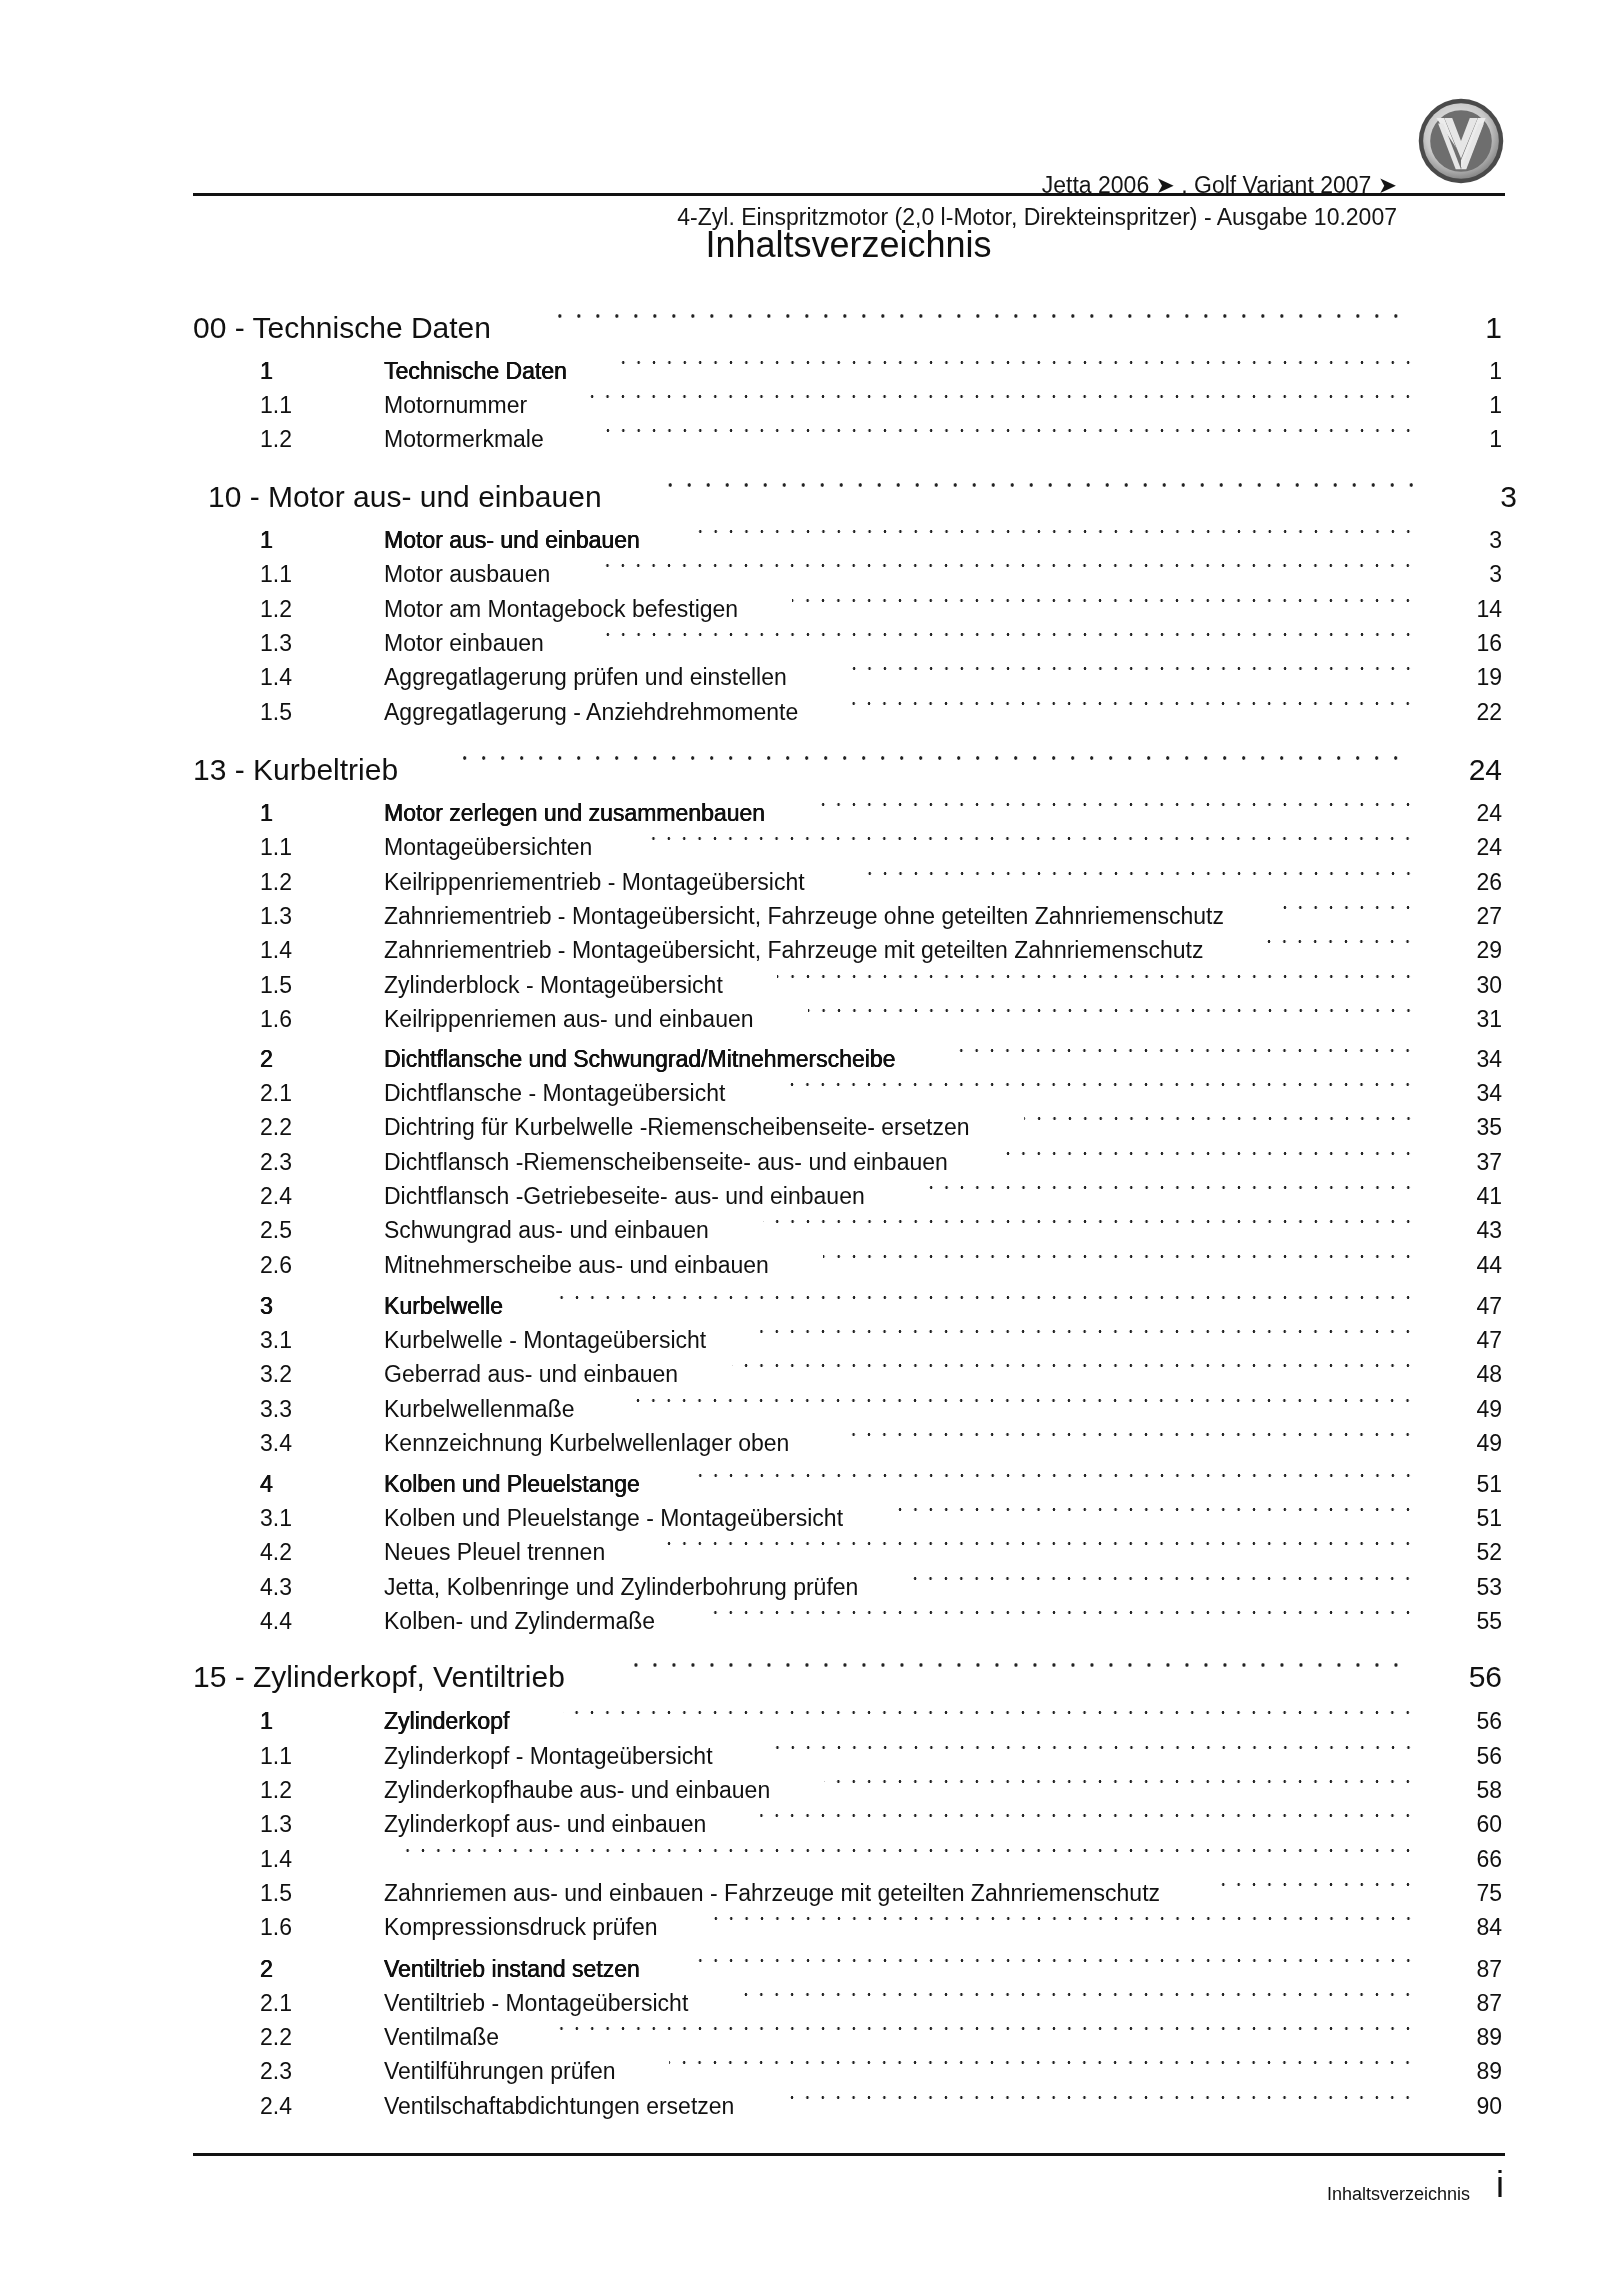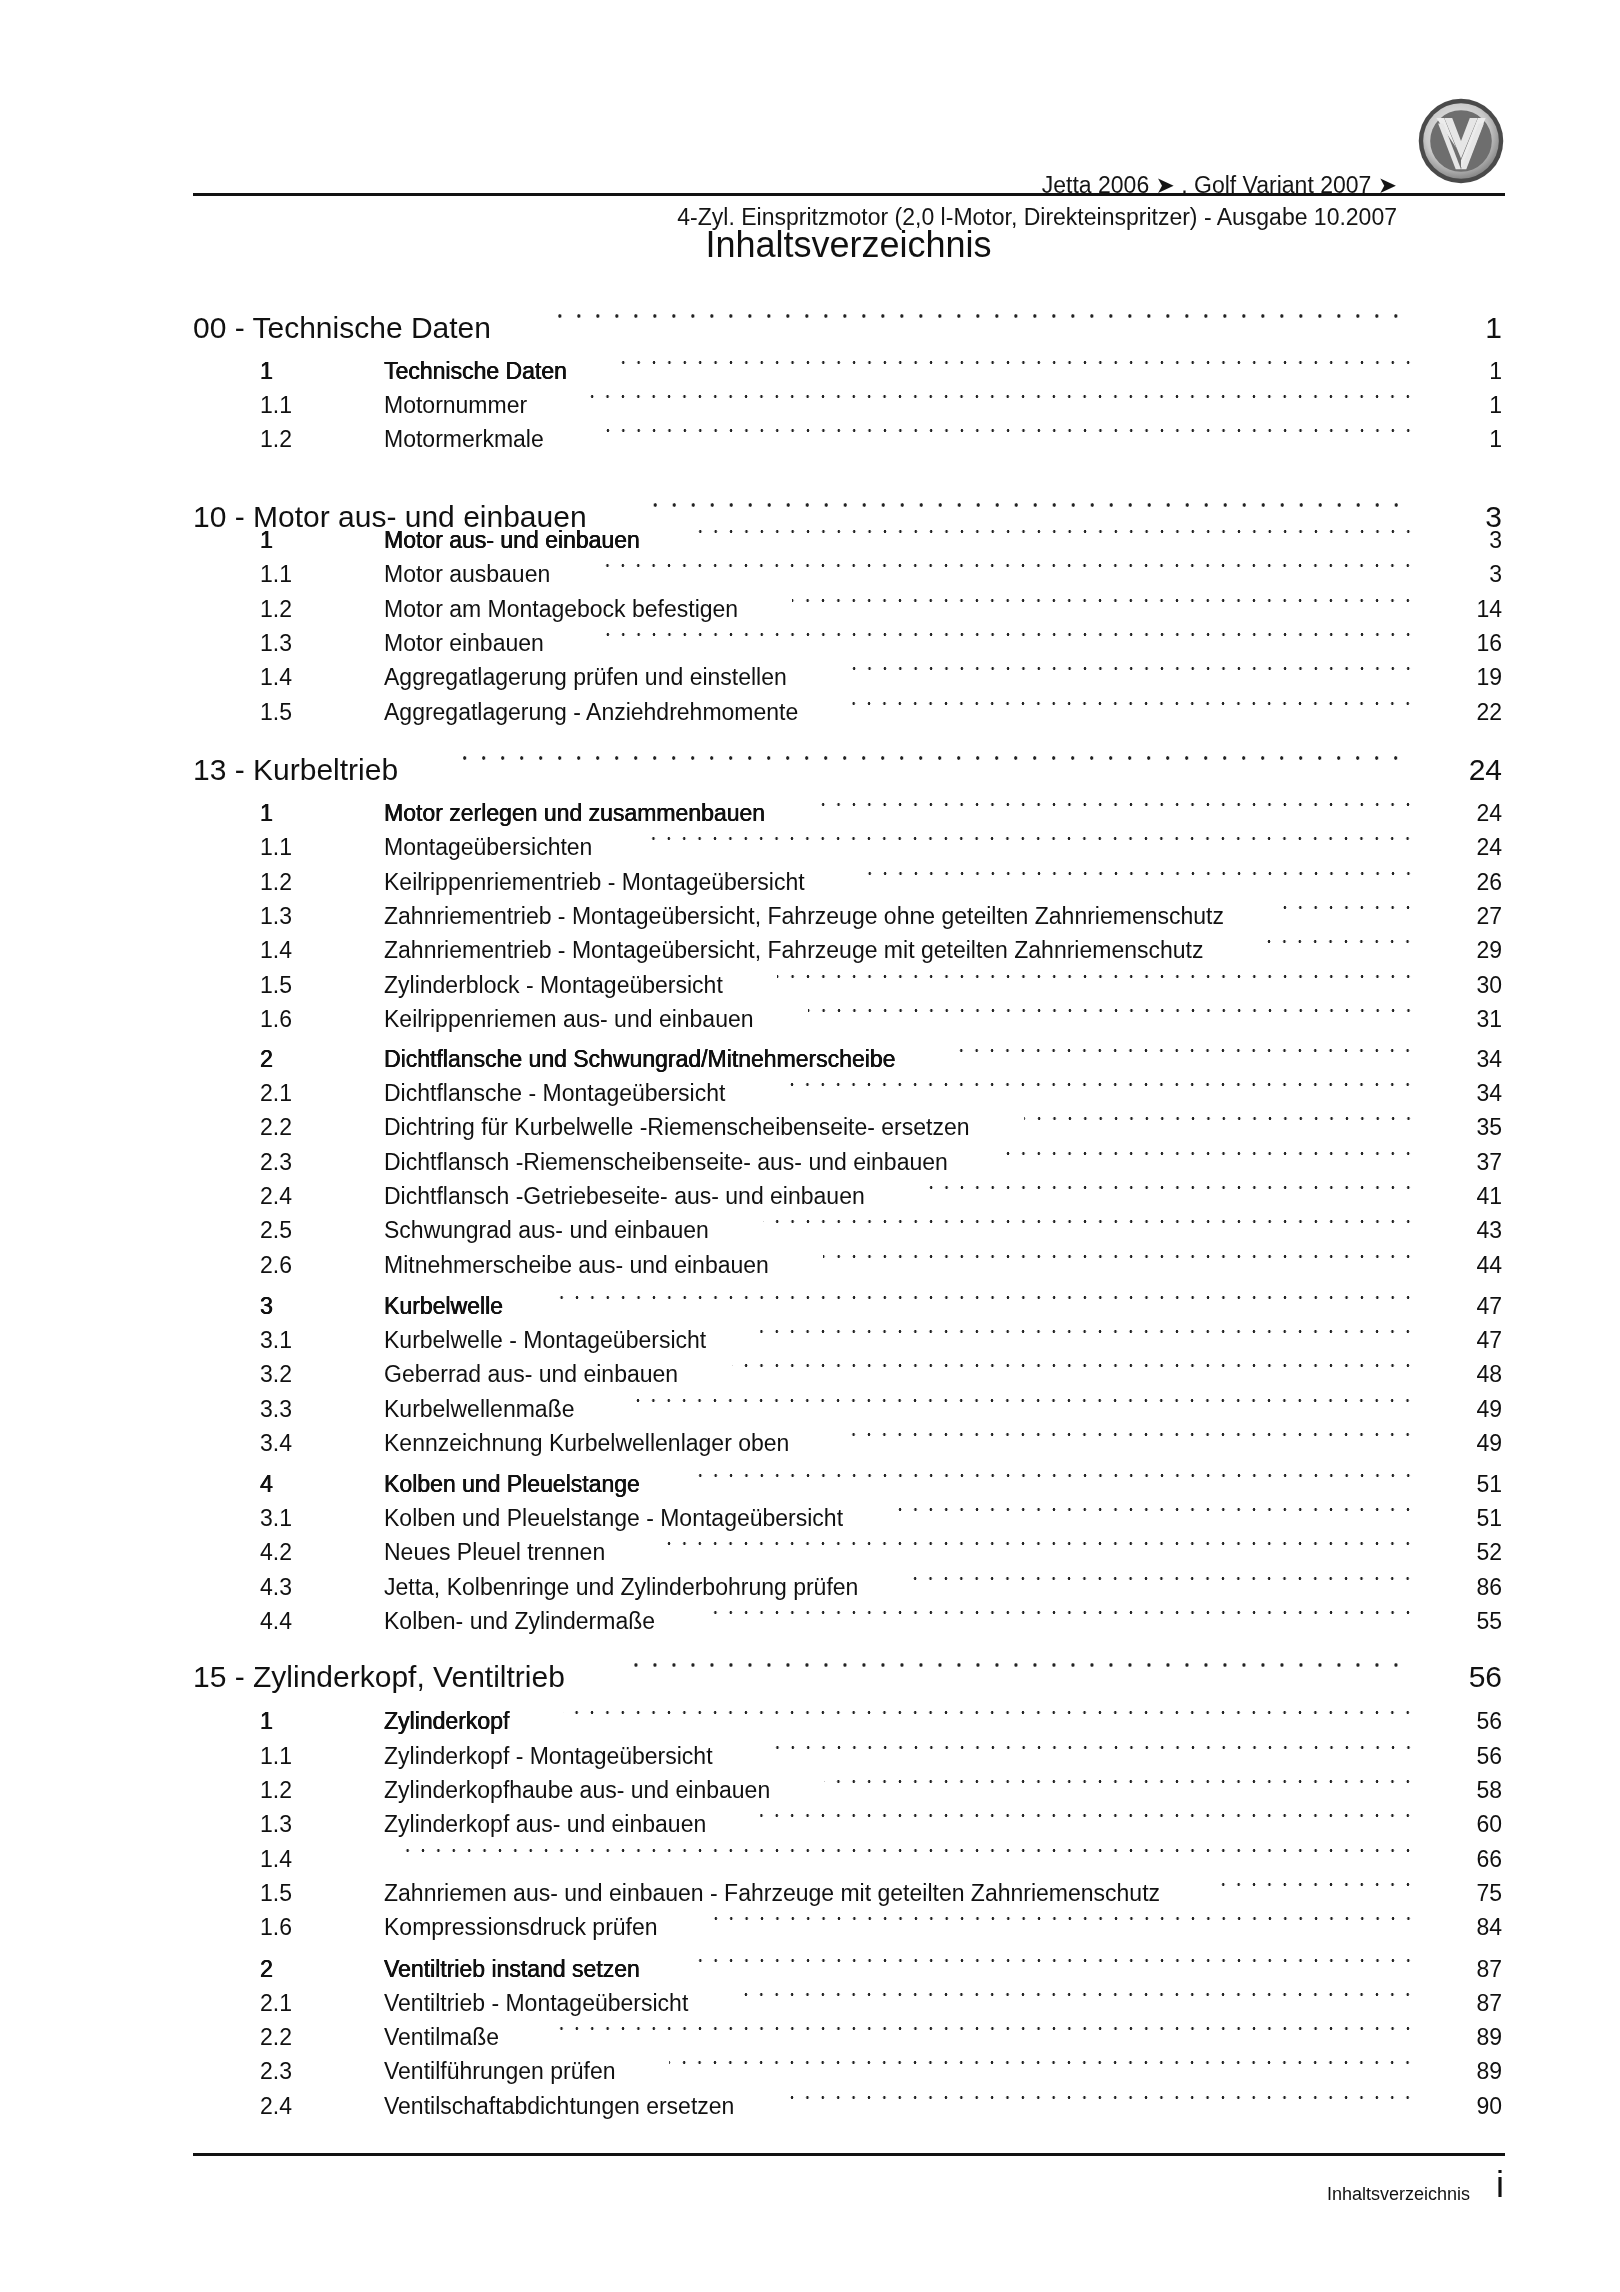--- a/index.html
+++ b/index.html
@@ -79,21 +79,21 @@
     <span class="leader"></span>
     <span class="pg">1</span>
   </div>
 <div class="row entry" style="top:428px;">
     <span class="num">1.2</span>
     <span class="lbl">Motormerkmale</span>
     <span class="leader"></span>
     <span class="pg">1</span>
   </div>
 
-<div class="row chapter" style="top:502px;">
+<div class="row chapter" style="top:482px;margin-left:15px;">
   <span class="ctitle">10 - Motor aus- und einbauen</span>
   <span class="leader"></span>
   <span class="pg">3</span>
 </div>
 <div class="row entry l1" style="top:529px;">
     <span class="num">1</span>
     <span class="lbl">Motor aus- und einbauen</span>
     <span class="leader"></span>
     <span class="pg">3</span>
   </div>
@@ -262,21 +262,21 @@
 <div class="row entry" style="top:1541px;">
     <span class="num">4.2</span>
     <span class="lbl">Neues Pleuel trennen</span>
     <span class="leader"></span>
     <span class="pg">52</span>
   </div>
 <div class="row entry" style="top:1576px;">
     <span class="num">4.3</span>
     <span class="lbl">Jetta, Kolbenringe und Zylinderbohrung prüfen</span>
     <span class="leader"></span>
-    <span class="pg">86</span>
+    <span class="pg">53</span>
   </div>
 <div class="row entry" style="top:1610px;">
     <span class="num">4.4</span>
     <span class="lbl">Kolben- und Zylindermaße</span>
     <span class="leader"></span>
     <span class="pg">55</span>
   </div>
 
 <div class="row chapter" style="top:1662px;">
   <span class="ctitle">15 - Zylinderkopf, Ventiltrieb</span>

